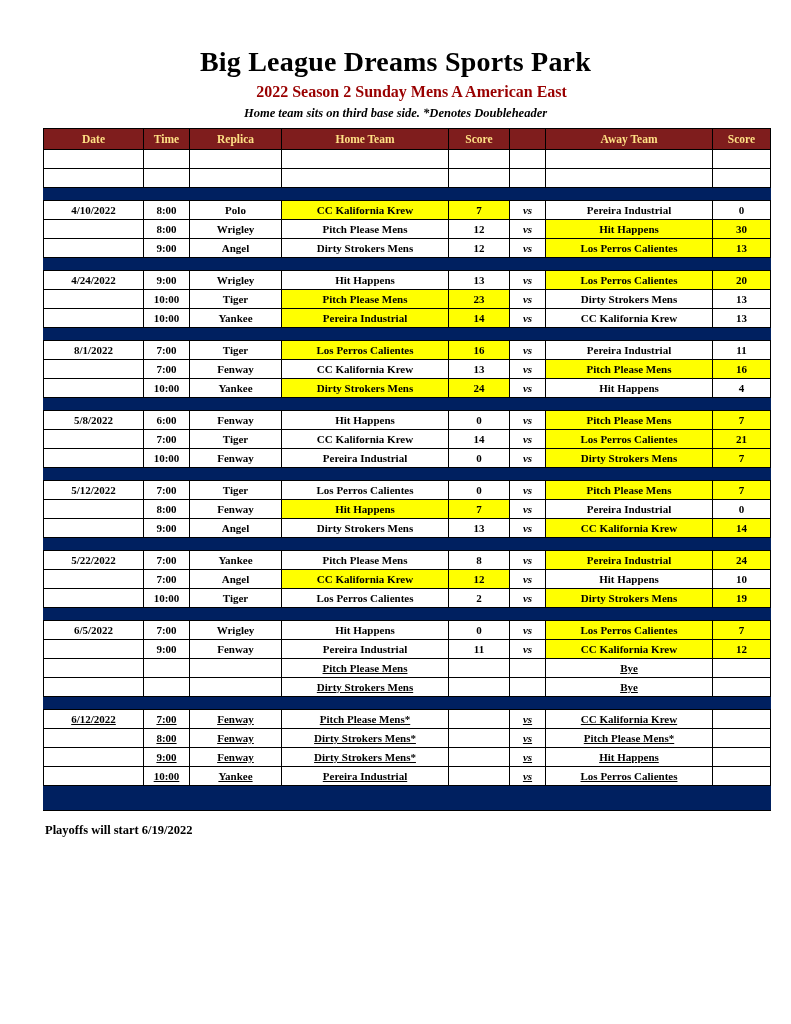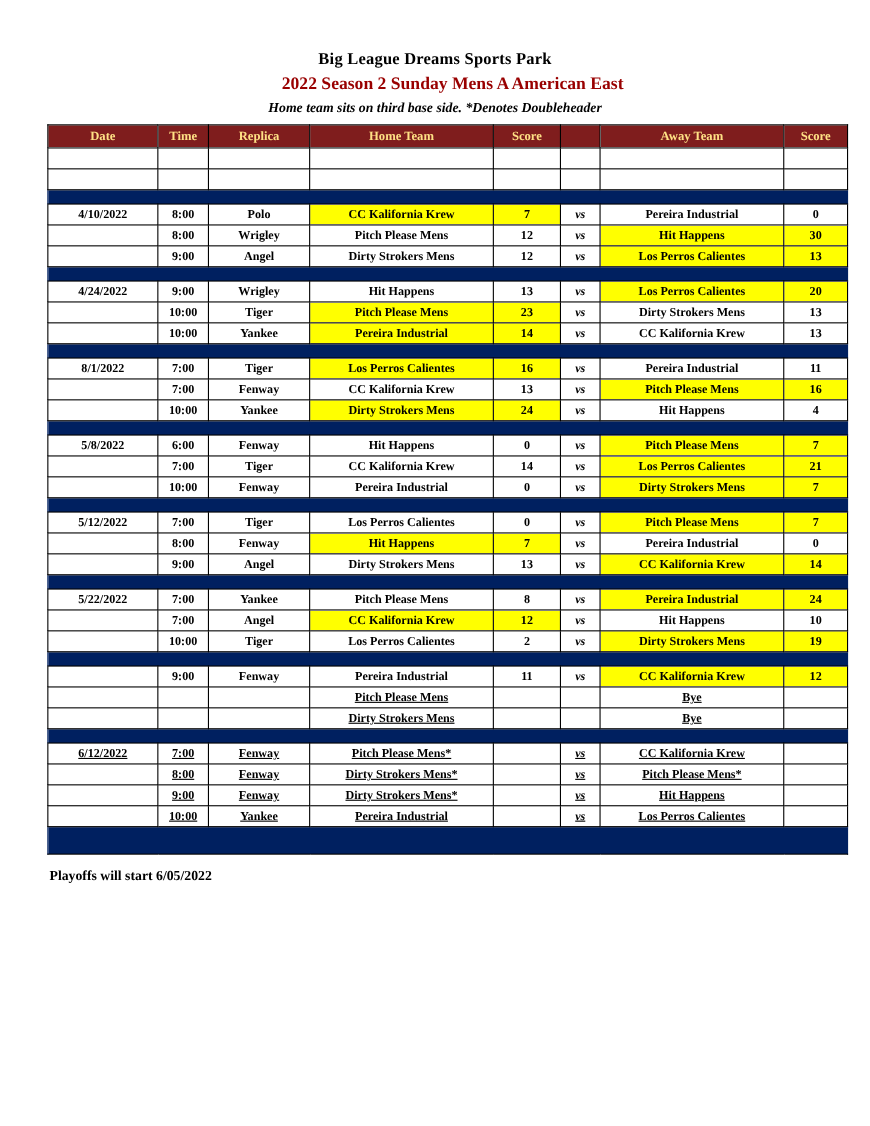--- a/index.html
+++ b/index.html
@@ -4,21 +4,21 @@
 <style>
   html,body { margin:0; padding:0; background:#ffffff; }
   body {
     width:791px; height:1024px;
     font-family:"Liberation Serif","DejaVu Serif",serif;
     color:#000;
   }
   .page { position:relative; width:791px; height:1024px; overflow:hidden; }
   .title {
     padding-top:46px; text-align:center;
-    font-size:15px; font-weight:bold; letter-spacing:0.2px;
+    font-size:28px; font-weight:bold; letter-spacing:0.2px;
   }
   .subtitle {
     text-align:center; font-size:16px; font-weight:bold;
     color:#990000; margin-top:5px;padding-left:32px;
   }
   .note {
     text-align:center; font-size:12.5px; font-weight:bold; font-style:italic;
     margin-top:5px;
   }
   table.sched {
@@ -296,20 +296,30 @@
           <td class="">Los Perros Calientes</td>
           <td class="">2</td>
           <td class="vs">vs</td>
           <td class="hl">Dirty Strokers Mens</td>
           <td class="hl">19</td>
         </tr>
         <tr class="sep">
           <td colspan="8"></td>
         </tr>
         <tr>
+          <td class="">6/5/2022</td>
+          <td class="">7:00</td>
+          <td class="">Wrigley</td>
+          <td class="">Hit Happens</td>
+          <td class="">0</td>
+          <td class="vs">vs</td>
+          <td class="hl">Los Perros Calientes</td>
+          <td class="hl">7</td>
+        </tr>
+        <tr>
           <td class=""></td>
           <td class="">9:00</td>
           <td class="">Fenway</td>
           <td class="">Pereira Industrial</td>
           <td class="">11</td>
           <td class="vs">vs</td>
           <td class="hl">CC Kalifornia Krew</td>
           <td class="hl">12</td>
         </tr>
         <tr>
@@ -374,14 +384,14 @@
           <td class="vs u">vs</td>
           <td class="u">Los Perros Calientes</td>
           <td class=""></td>
         </tr>
         <tr class="sep thick">
           <td colspan="8"></td>
         </tr>
       </tbody>
   </table>
 
-  <div class="footer">Playoffs will start 6/05/2022</div>
+  <div class="footer">Playoffs will start 6/19/2022</div>
 </div>
 
 </body></html>

